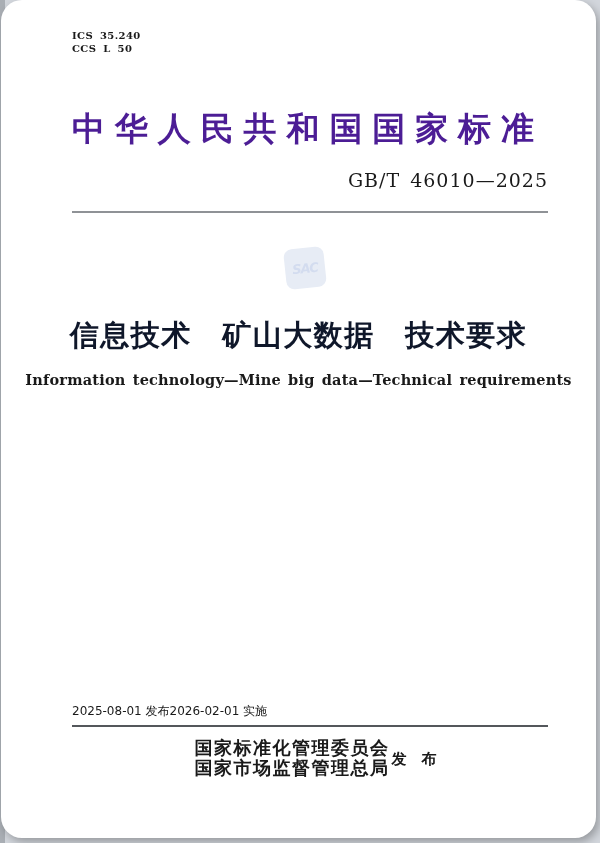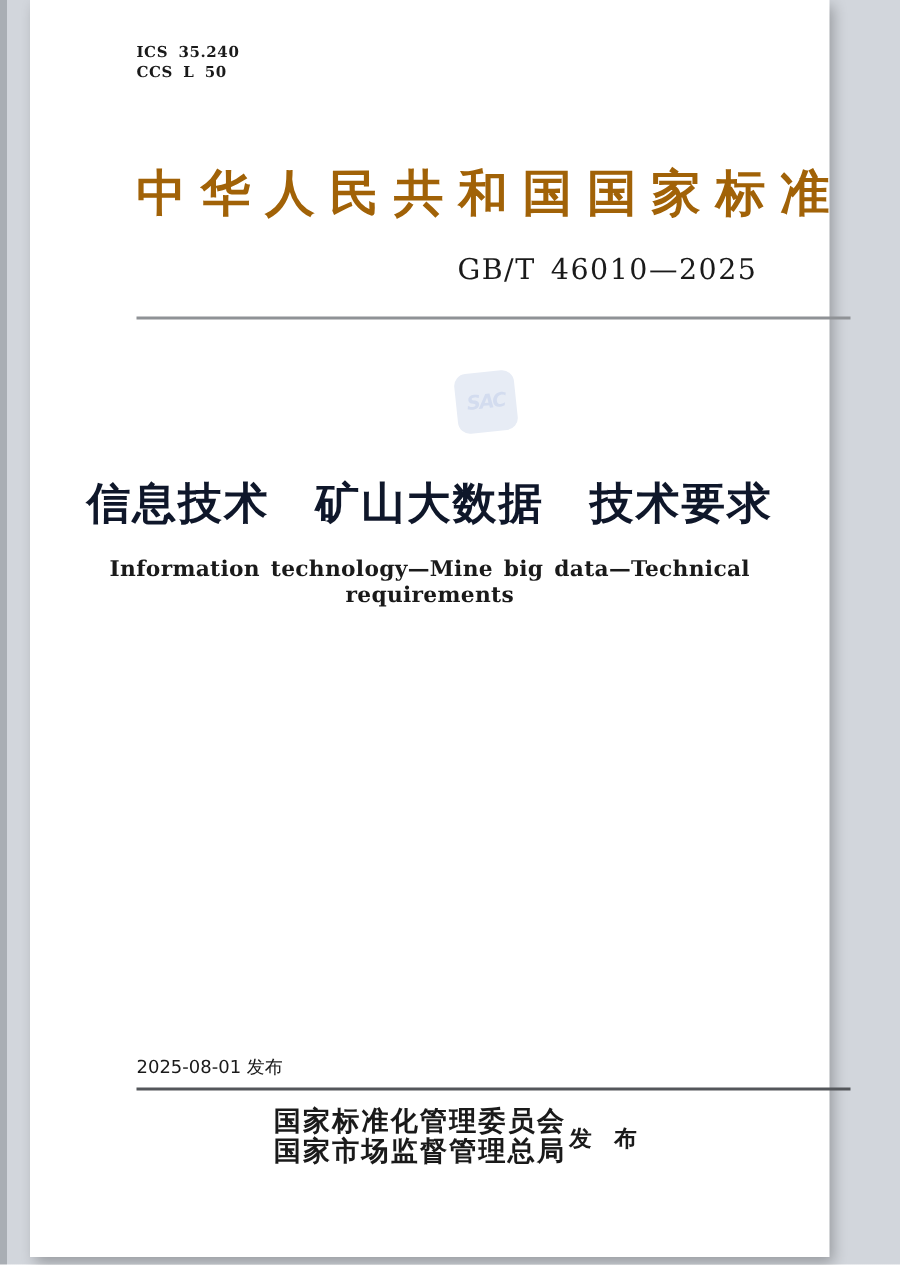--- a/index.html
+++ b/index.html
@@ -4,38 +4,39 @@
 <style>
   * { margin:0; padding:0; box-sizing:border-box; }
   html,body { width:600px; height:843px; }
   body {
     position:relative;
     font-family:"DejaVu Serif", serif;
     background:linear-gradient(90deg,#a9aeb4 0,#a9aeb4 5px,#d2d6dc 5px);
     overflow:hidden;
   }
   .page {
-    position:absolute; left:20px; top:0; width:533px; height:838px;
+    position:absolute; left:1px; top:0; width:595px; height:838px;
     background:#ffffff;
     box-shadow:3px 4px 9px rgba(0,0,0,.28);
     color:#1a1a1a;
+    border-radius:21px;
   }
   .ics-block {
     position:absolute; left:71px; top:29px;
     font-family:"DejaVu Serif", serif;
     font-weight:bold; font-size:10px; line-height:13px;
     letter-spacing:.4px; word-spacing:3px;
   }
   .gb-logo { position:absolute; left:399px; top:26px; width:142px; height:70px; }
   .national-title {
     position:absolute; left:71px; top:109px; width:462px;
     font-family:"DejaVu Serif", serif;
     font-size:33px; font-weight:bold; line-height:40px;
     text-align:justify; text-align-last:justify;
-    white-space:nowrap; color:#a16207;
+    white-space:nowrap; color:#4c1d95;
   }
   .std-number {
     position:absolute; right:48px; top:169px;
     font-family:"DejaVu Serif", serif;
     font-size:19px; font-weight:normal; letter-spacing:1px; word-spacing:3px;
   }
   .rule { position:absolute; left:71px; width:476px; height:2px; }
   .rule-top { top:211px; background:#8f9296; }
   .rule-bottom { top:725px; background:#54575b; }
   .watermark {
@@ -102,20 +103,21 @@
   <div class="watermark">
     <span>SAC</span>
   </div>
 
   <div class="title-cn">信息技术　矿山大数据　技术要求</div>
 
   <div class="title-en">Information technology—Mine big data—Technical requirements</div>
 
   <div class="date-row">
     <span>2025-08-01 发布</span>
+    <span>2026-02-01 实施</span>
   </div>
 
   <div class="rule rule-bottom"></div>
 
   <div class="publisher-row">
     <div class="publisher-lines">
       <div>国家标准化管理委员会</div>
       <div>国家市场监督管理总局</div>
     </div>
     <div class="publish-label">发　布</div>

